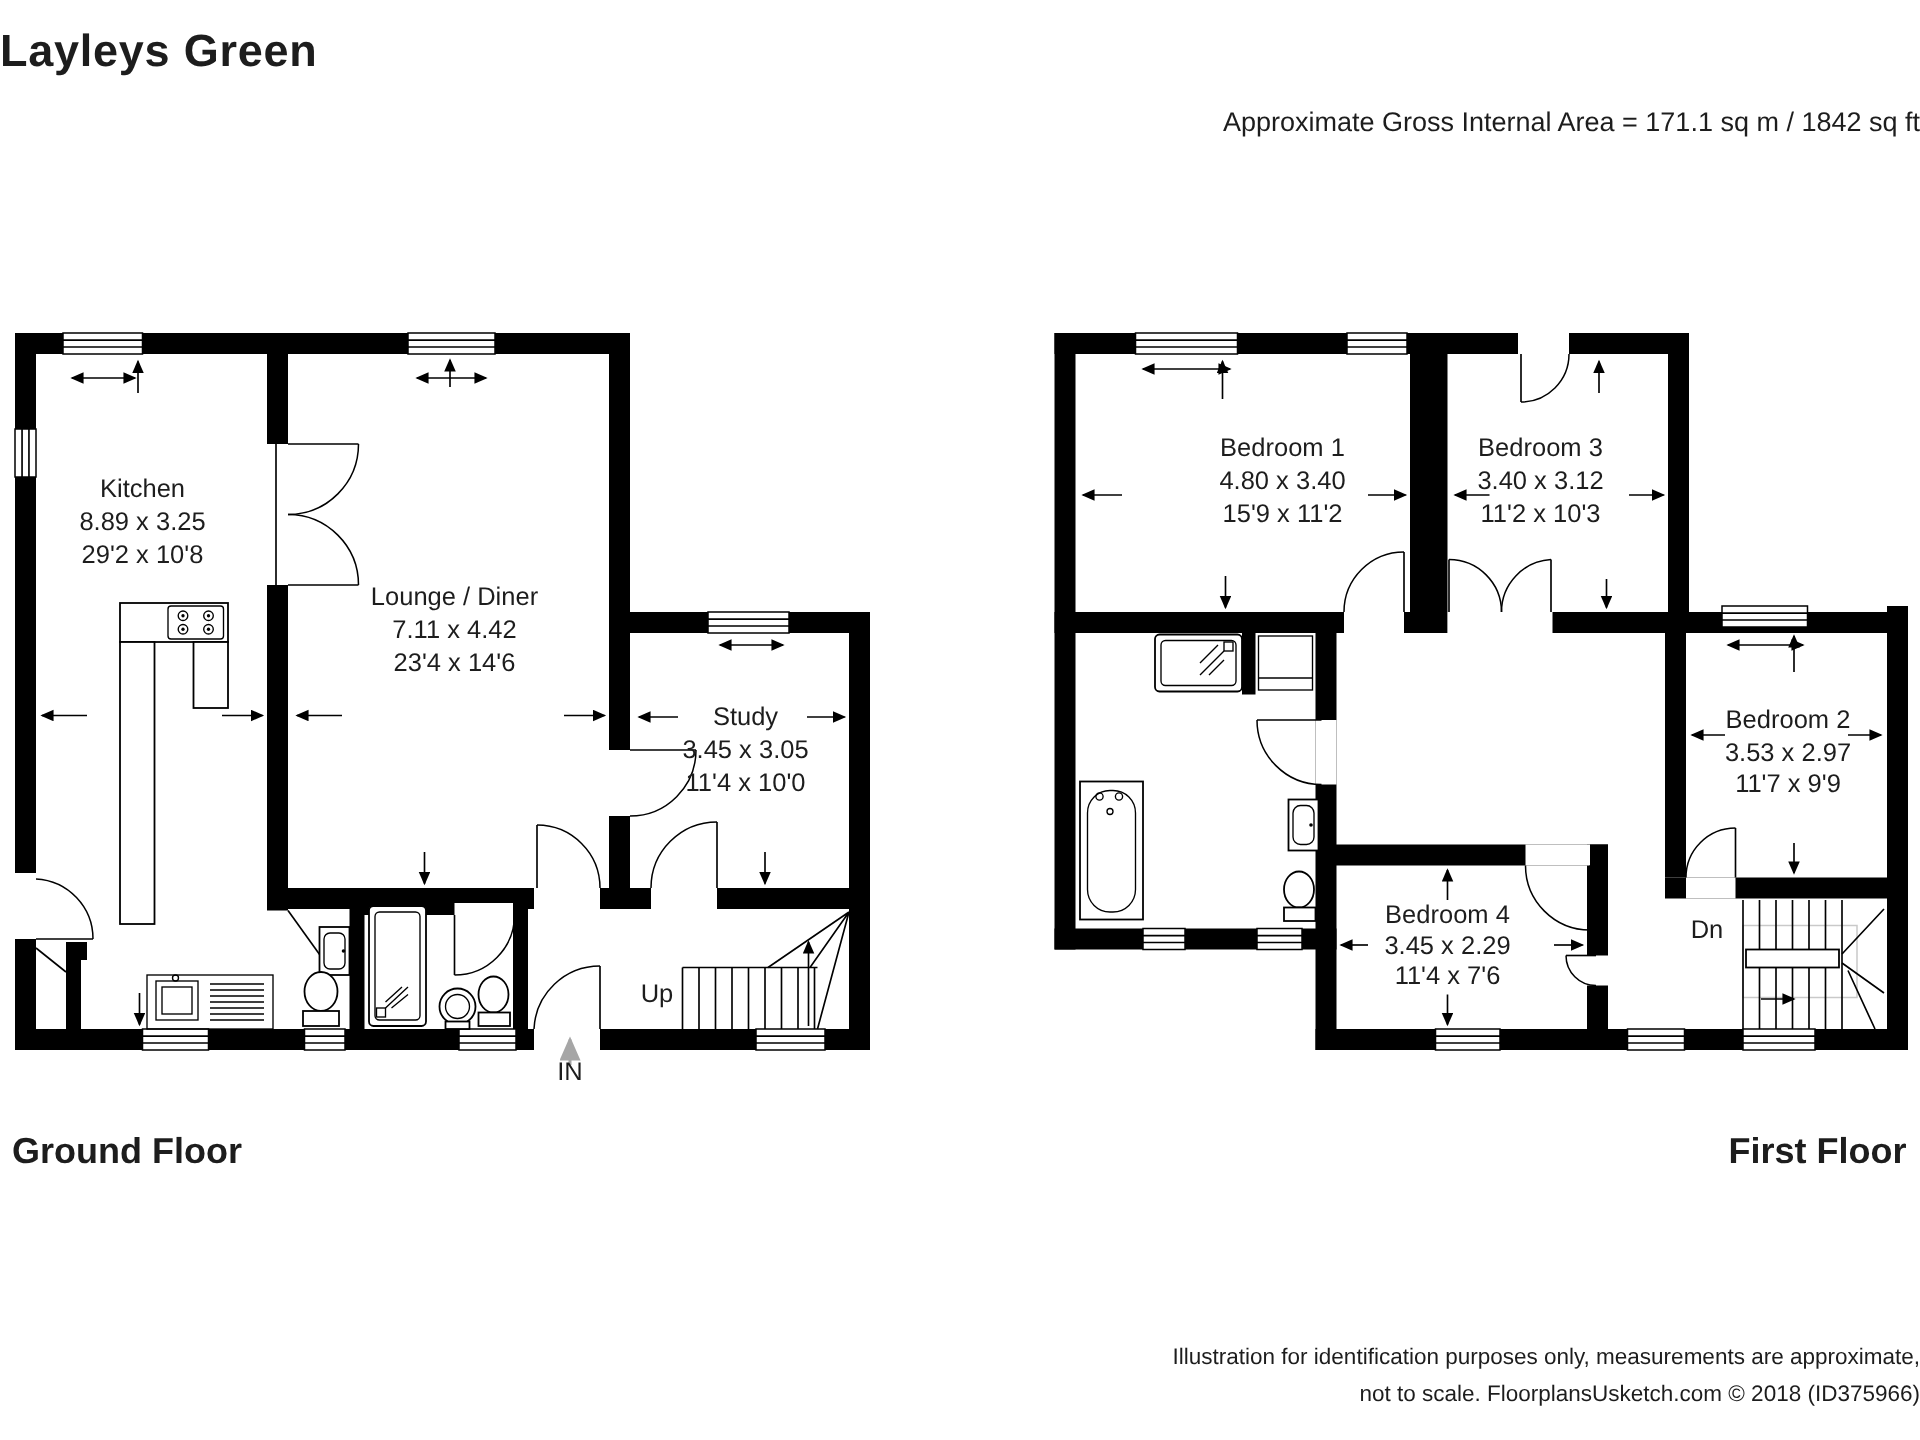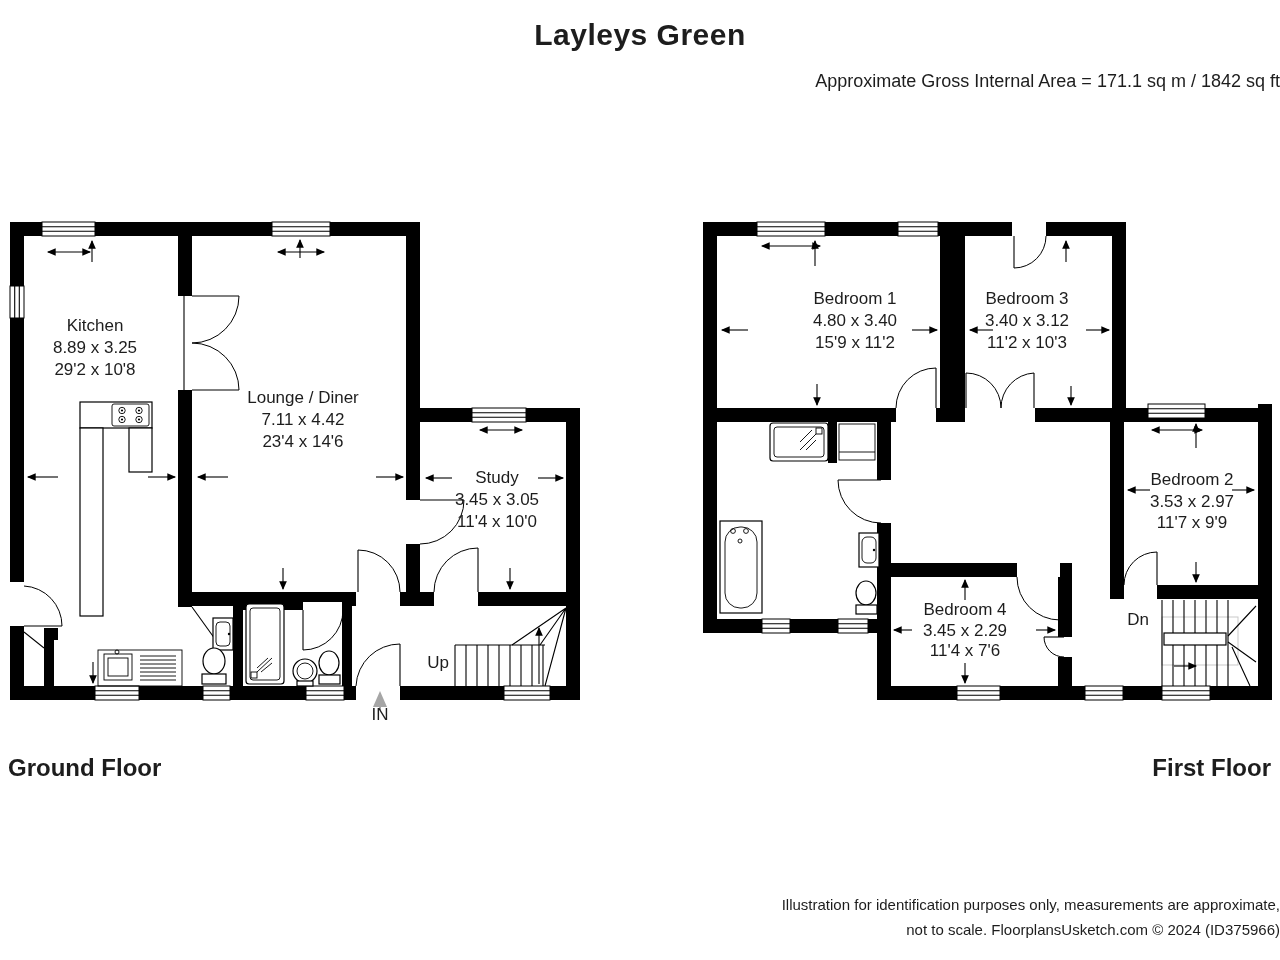--- a/index.html
+++ b/index.html
@@ -1,18 +1,18 @@
 <!DOCTYPE html>
 <html><head>
 <meta charset="utf-8">
 <style>
   html,body{margin:0;padding:0;background:#ffffff;}
   .page{position:relative;width:1280px;height:960px;background:#ffffff;overflow:hidden;
         font-family:"Liberation Sans",sans-serif;color:#1d1d1d;}
-  .title{position:absolute;top:18px;left:0;width:1280px;text-align:center;
+  .title{position:absolute;top:18px;left:0;width:1280px;
          font-size:30px;font-weight:bold;letter-spacing:0.5px;}
   .subtitle{position:absolute;top:71px;left:0;width:1280px;text-align:right;font-size:18px;}
   .floor-label{position:absolute;top:754px;font-size:24px;font-weight:bold;}
   .floor-label.gf{left:8px;}
   .floor-label.ff{right:9px;text-align:left;}
   .footer{position:absolute;left:0;width:1280px;text-align:right;font-size:15px;line-height:25px;}
   .footer.l1{top:892px;} .footer.l2{top:917px;}
   svg{position:absolute;top:0;left:0;}
   .w{fill:#000000;}
   .gap{fill:#ffffff;}
@@ -415,14 +415,14 @@
         <text class="rlabel" x="965" y="636">3.45 x 2.29</text>
         <text class="rlabel" x="965" y="656">11'4 x 7'6</text>
         <text class="rlabel" x="1138" y="625">Dn</text>
       </g>
     </g>
   </svg>
 
   <div class="floor-label gf">Ground Floor</div>
   <div class="floor-label ff">First Floor</div>
   <div class="footer l1">Illustration for identification purposes only, measurements are approximate,</div>
-  <div class="footer l2">not to scale. FloorplansUsketch.com © 2024 (ID375966)</div>
+  <div class="footer l2">not to scale. FloorplansUsketch.com © 2018 (ID375966)</div>
 </div>
 
 </body></html>

